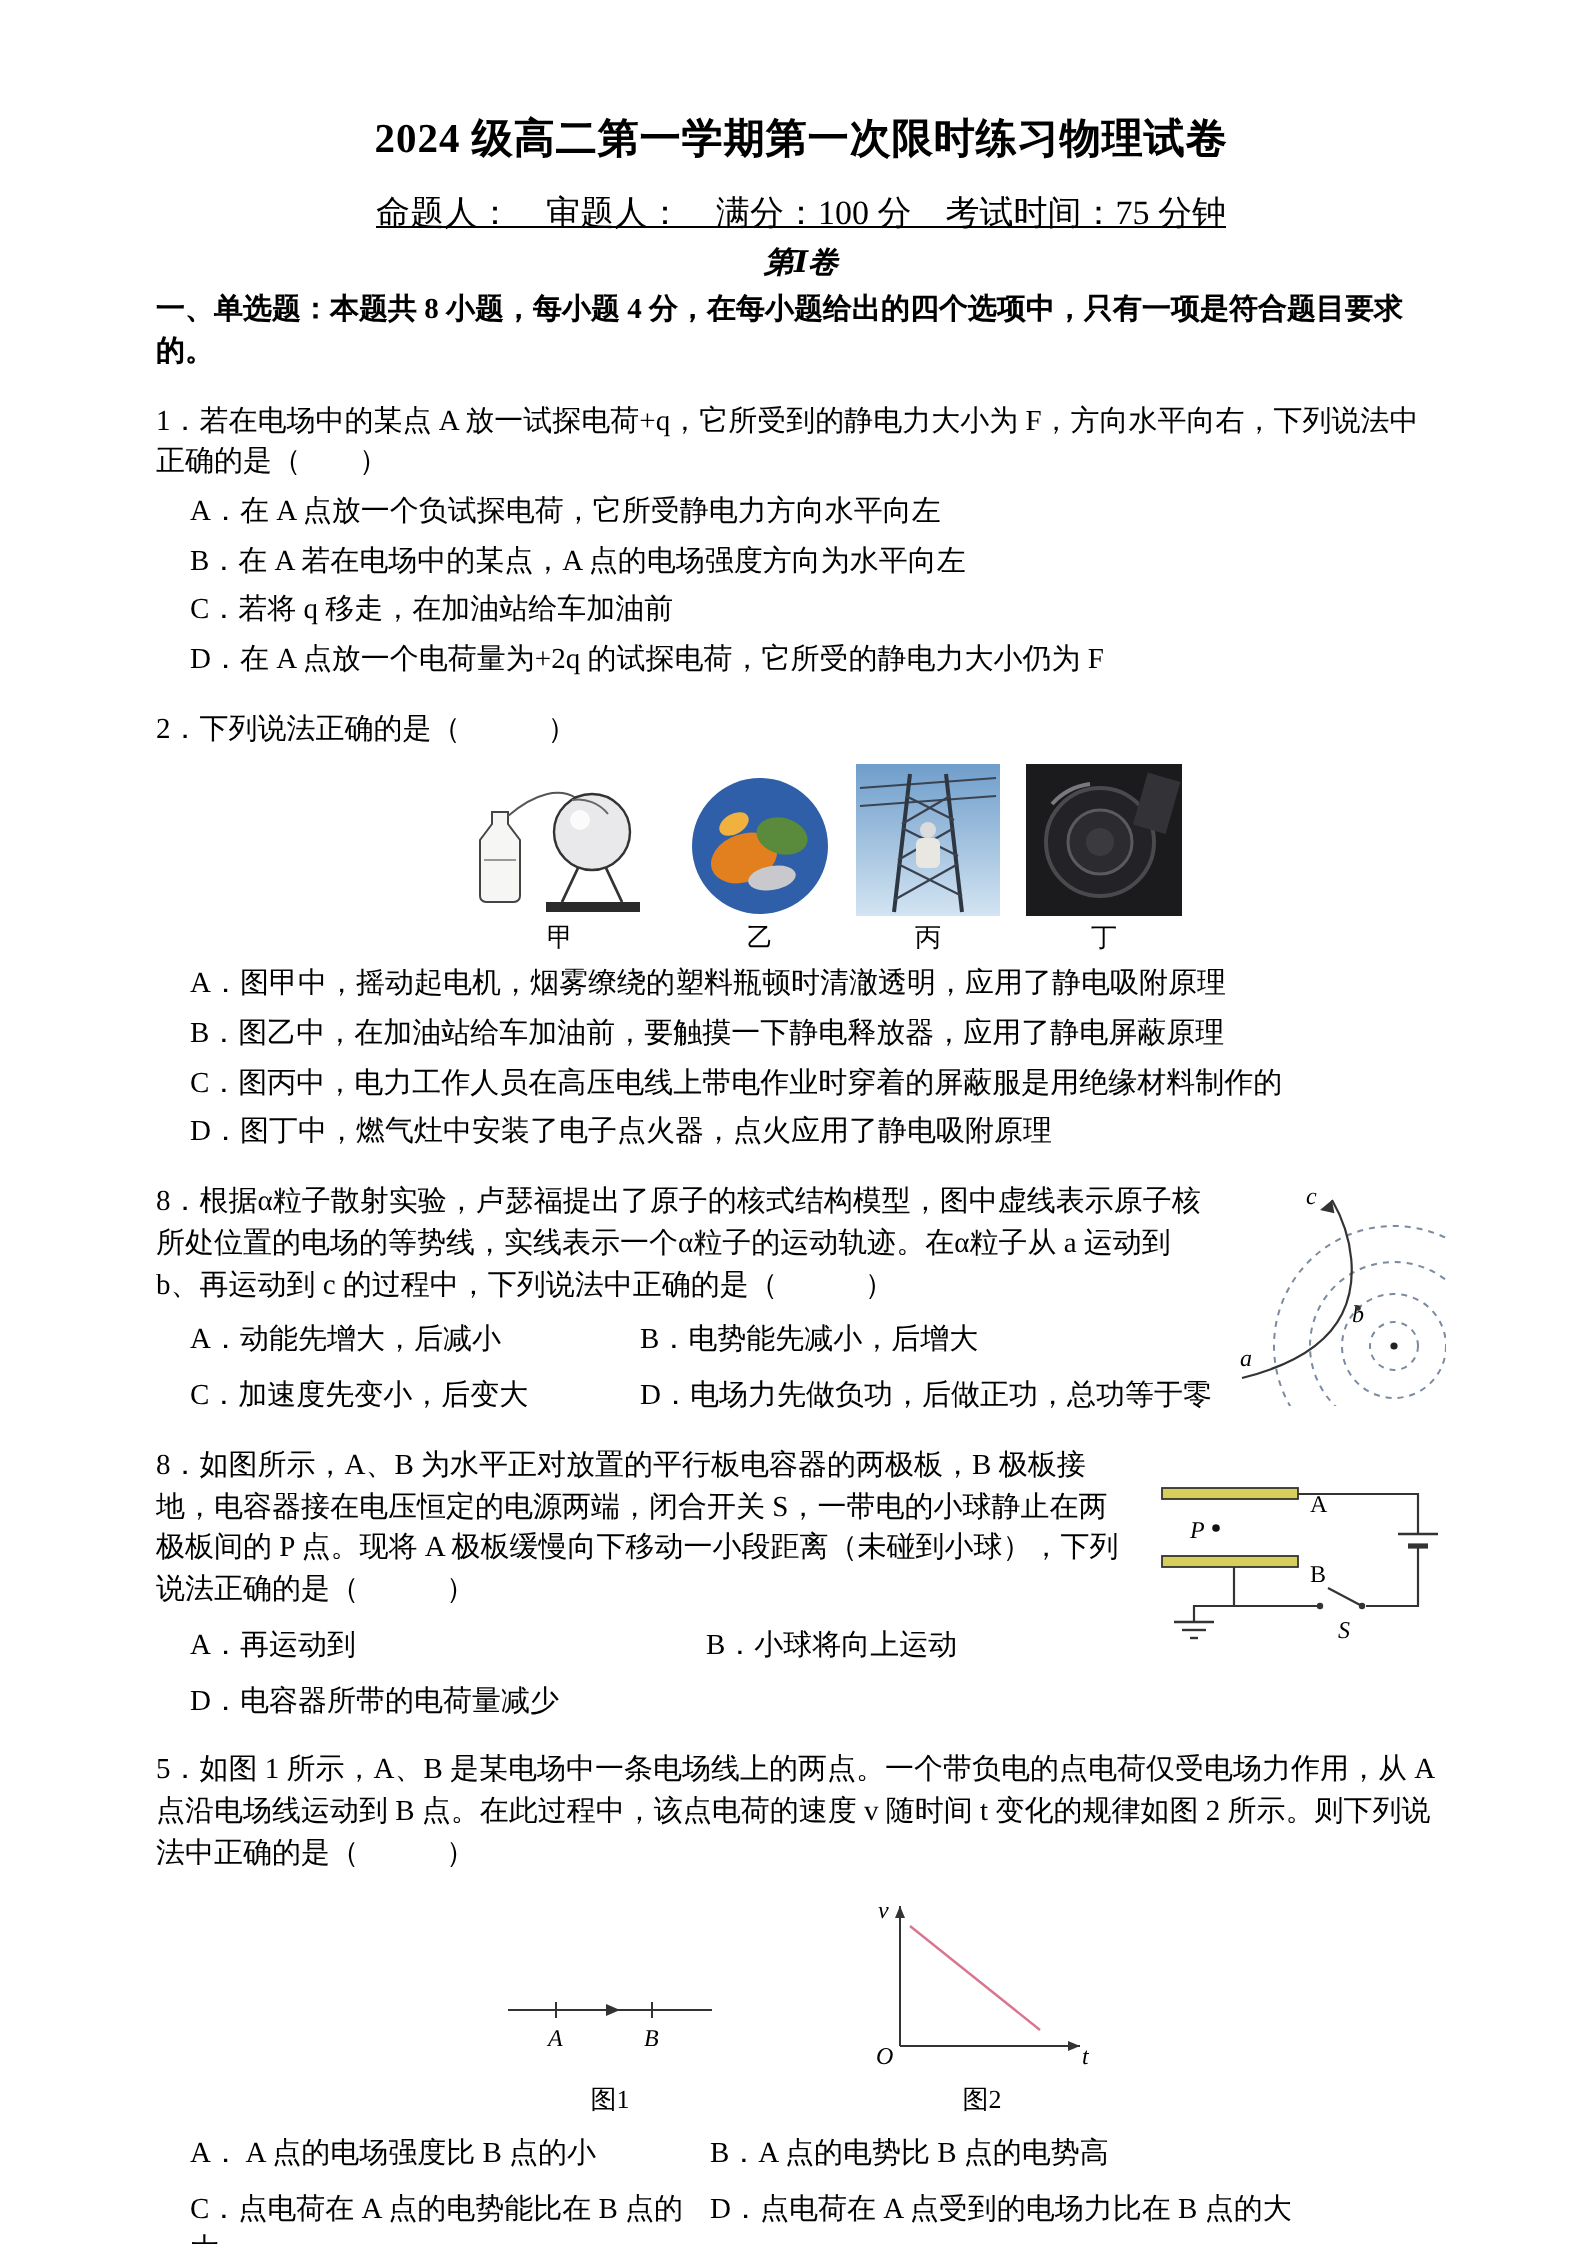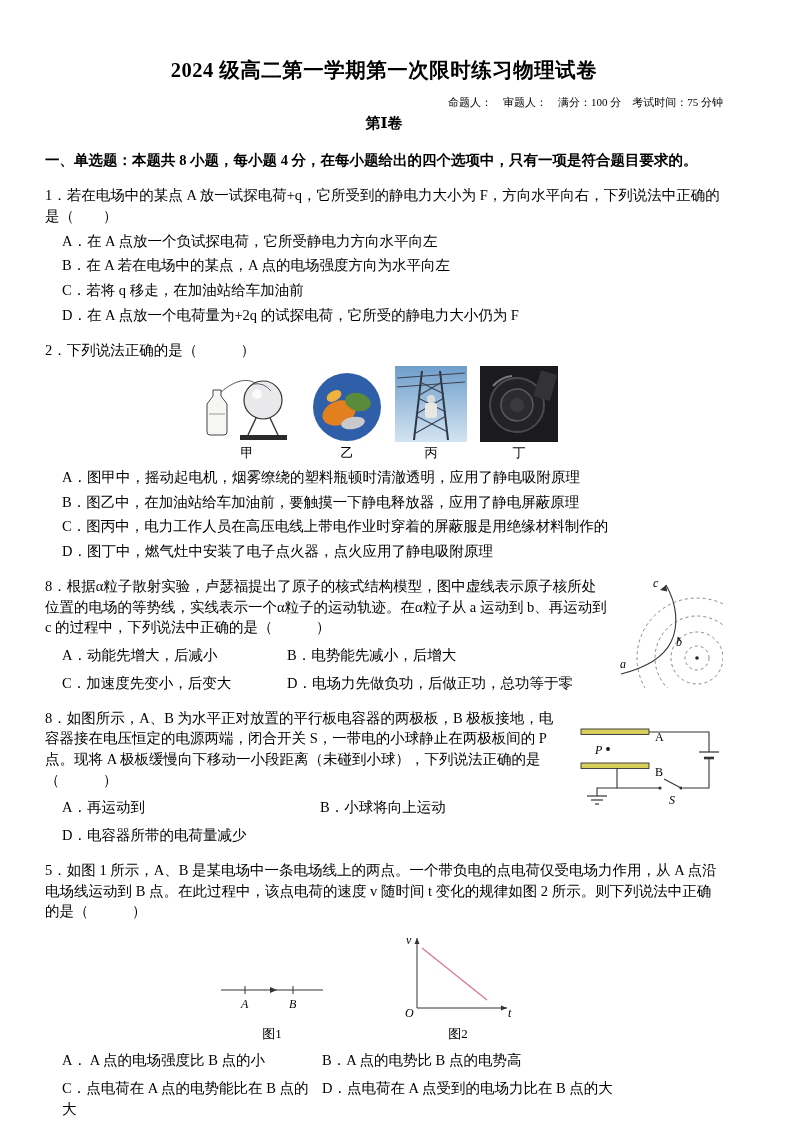--- a/index.html
+++ b/index.html
@@ -3,27 +3,27 @@
 <meta charset="utf-8">
 <style>
   html,body{margin:0;padding:0;}
   body{
     width:793px;height:1122px;background:#ffffff;color:#000;
     font-family:"Liberation Serif","DejaVu Serif",serif;
     overflow:hidden;
   }
   .page{
     box-sizing:border-box;width:793px;height:1122px;
-    padding:56px 70px 20px 45px;
+    padding:56px 70px 20px 78px;
     font-size:14.5px;line-height:1.43;
   }
   .title{text-align:center;font-size:20.5px;font-weight:700;letter-spacing:.5px;}
-  .meta{text-align:right;font-size:11px;margin-top:10px;}
-  .volume{text-align:center;font-size:15px;font-weight:700;margin-top:2px;}
-  .section-heading{font-weight:700;margin-top:16px;font-size:14.5px;}
+  .meta{text-align:center;font-size:17px;margin-top:10px;text-decoration:underline;}
+  .volume{text-align:center;font-size:15px;font-weight:700;margin-top:2px;font-style:italic;}
+  .section-heading{font-weight:700;margin-top:2px;font-size:14.5px;}
   .question{margin-top:14px;display:flow-root;}
   .stem{margin:0;}
   .opts{margin-top:3px;padding-left:17px;}
   .opts p{margin:4px 0 0;}
   .two-col{display:grid;row-gap:7px;margin-top:7px;padding-left:17px;}
   .two-col p{margin:0;}
   .q3 .two-col{grid-template-columns:225px auto;}
   .q4 .two-col{grid-template-columns:258px auto;}
   .q5 .two-col{grid-template-columns:260px auto;}
   

